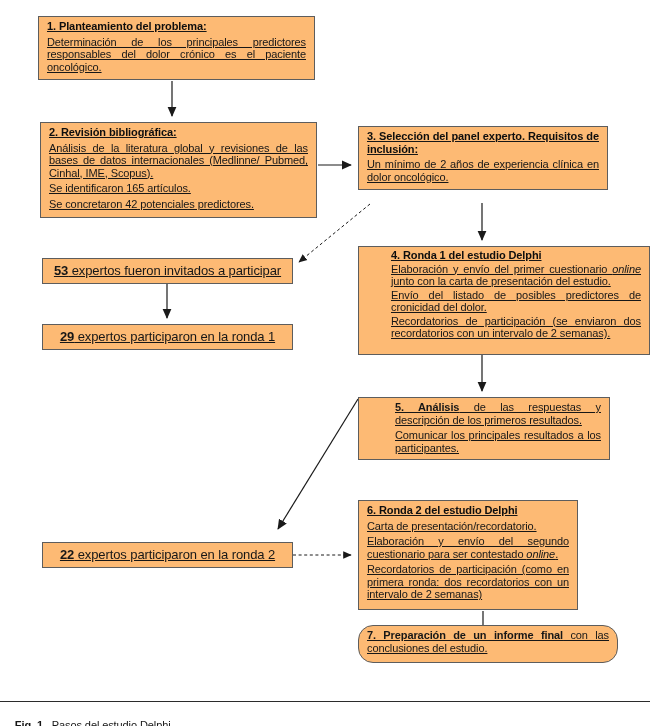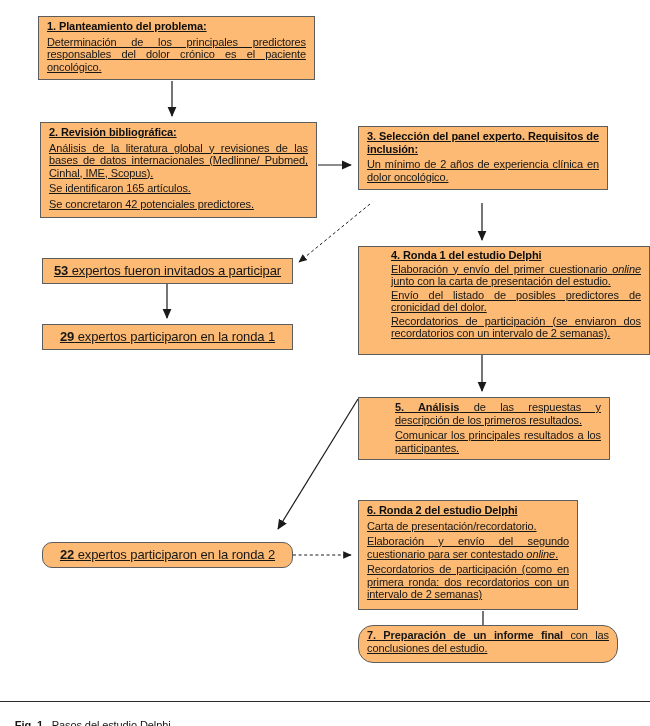--- a/index.html
+++ b/index.html
@@ -97,21 +97,21 @@
     <p>Comunicar los principales resultados a los participantes.</p>
   </div>
 
   <div class="box" style="left:358px;top:500px;width:220px;height:110px;">
     <p class="title">6. Ronda 2 del estudio Delphi</p>
     <p>Carta de presentación/recordatorio.</p>
     <p><span>Elaboración y envío del segundo cuestionario para ser contestado </span><i>online</i><span>.</span></p>
     <p>Recordatorios de participación (como en primera ronda: dos recordatorios con un intervalo de 2 semanas)</p>
   </div>
 
-  <div class="box small" style="left:42px;top:542px;width:251px;height:26px;border-radius:10px;">
+  <div class="box small" style="left:42px;top:542px;width:251px;height:26px;">
     <span><b>22</b><span> expertos participaron en la ronda 2</span></span>
   </div>
 
   <div class="box" style="left:358px;top:625px;width:260px;height:38px;border-radius:15px;">
     <p><b>7. Preparación de un informe final</b><span> con las conclusiones del estudio.</span></p>
   </div>
 
   <div class="rule"></div>
   <div class="caption">
     <b>Fig. 1.</b><span>  Pasos del estudio Delphi.</span>

